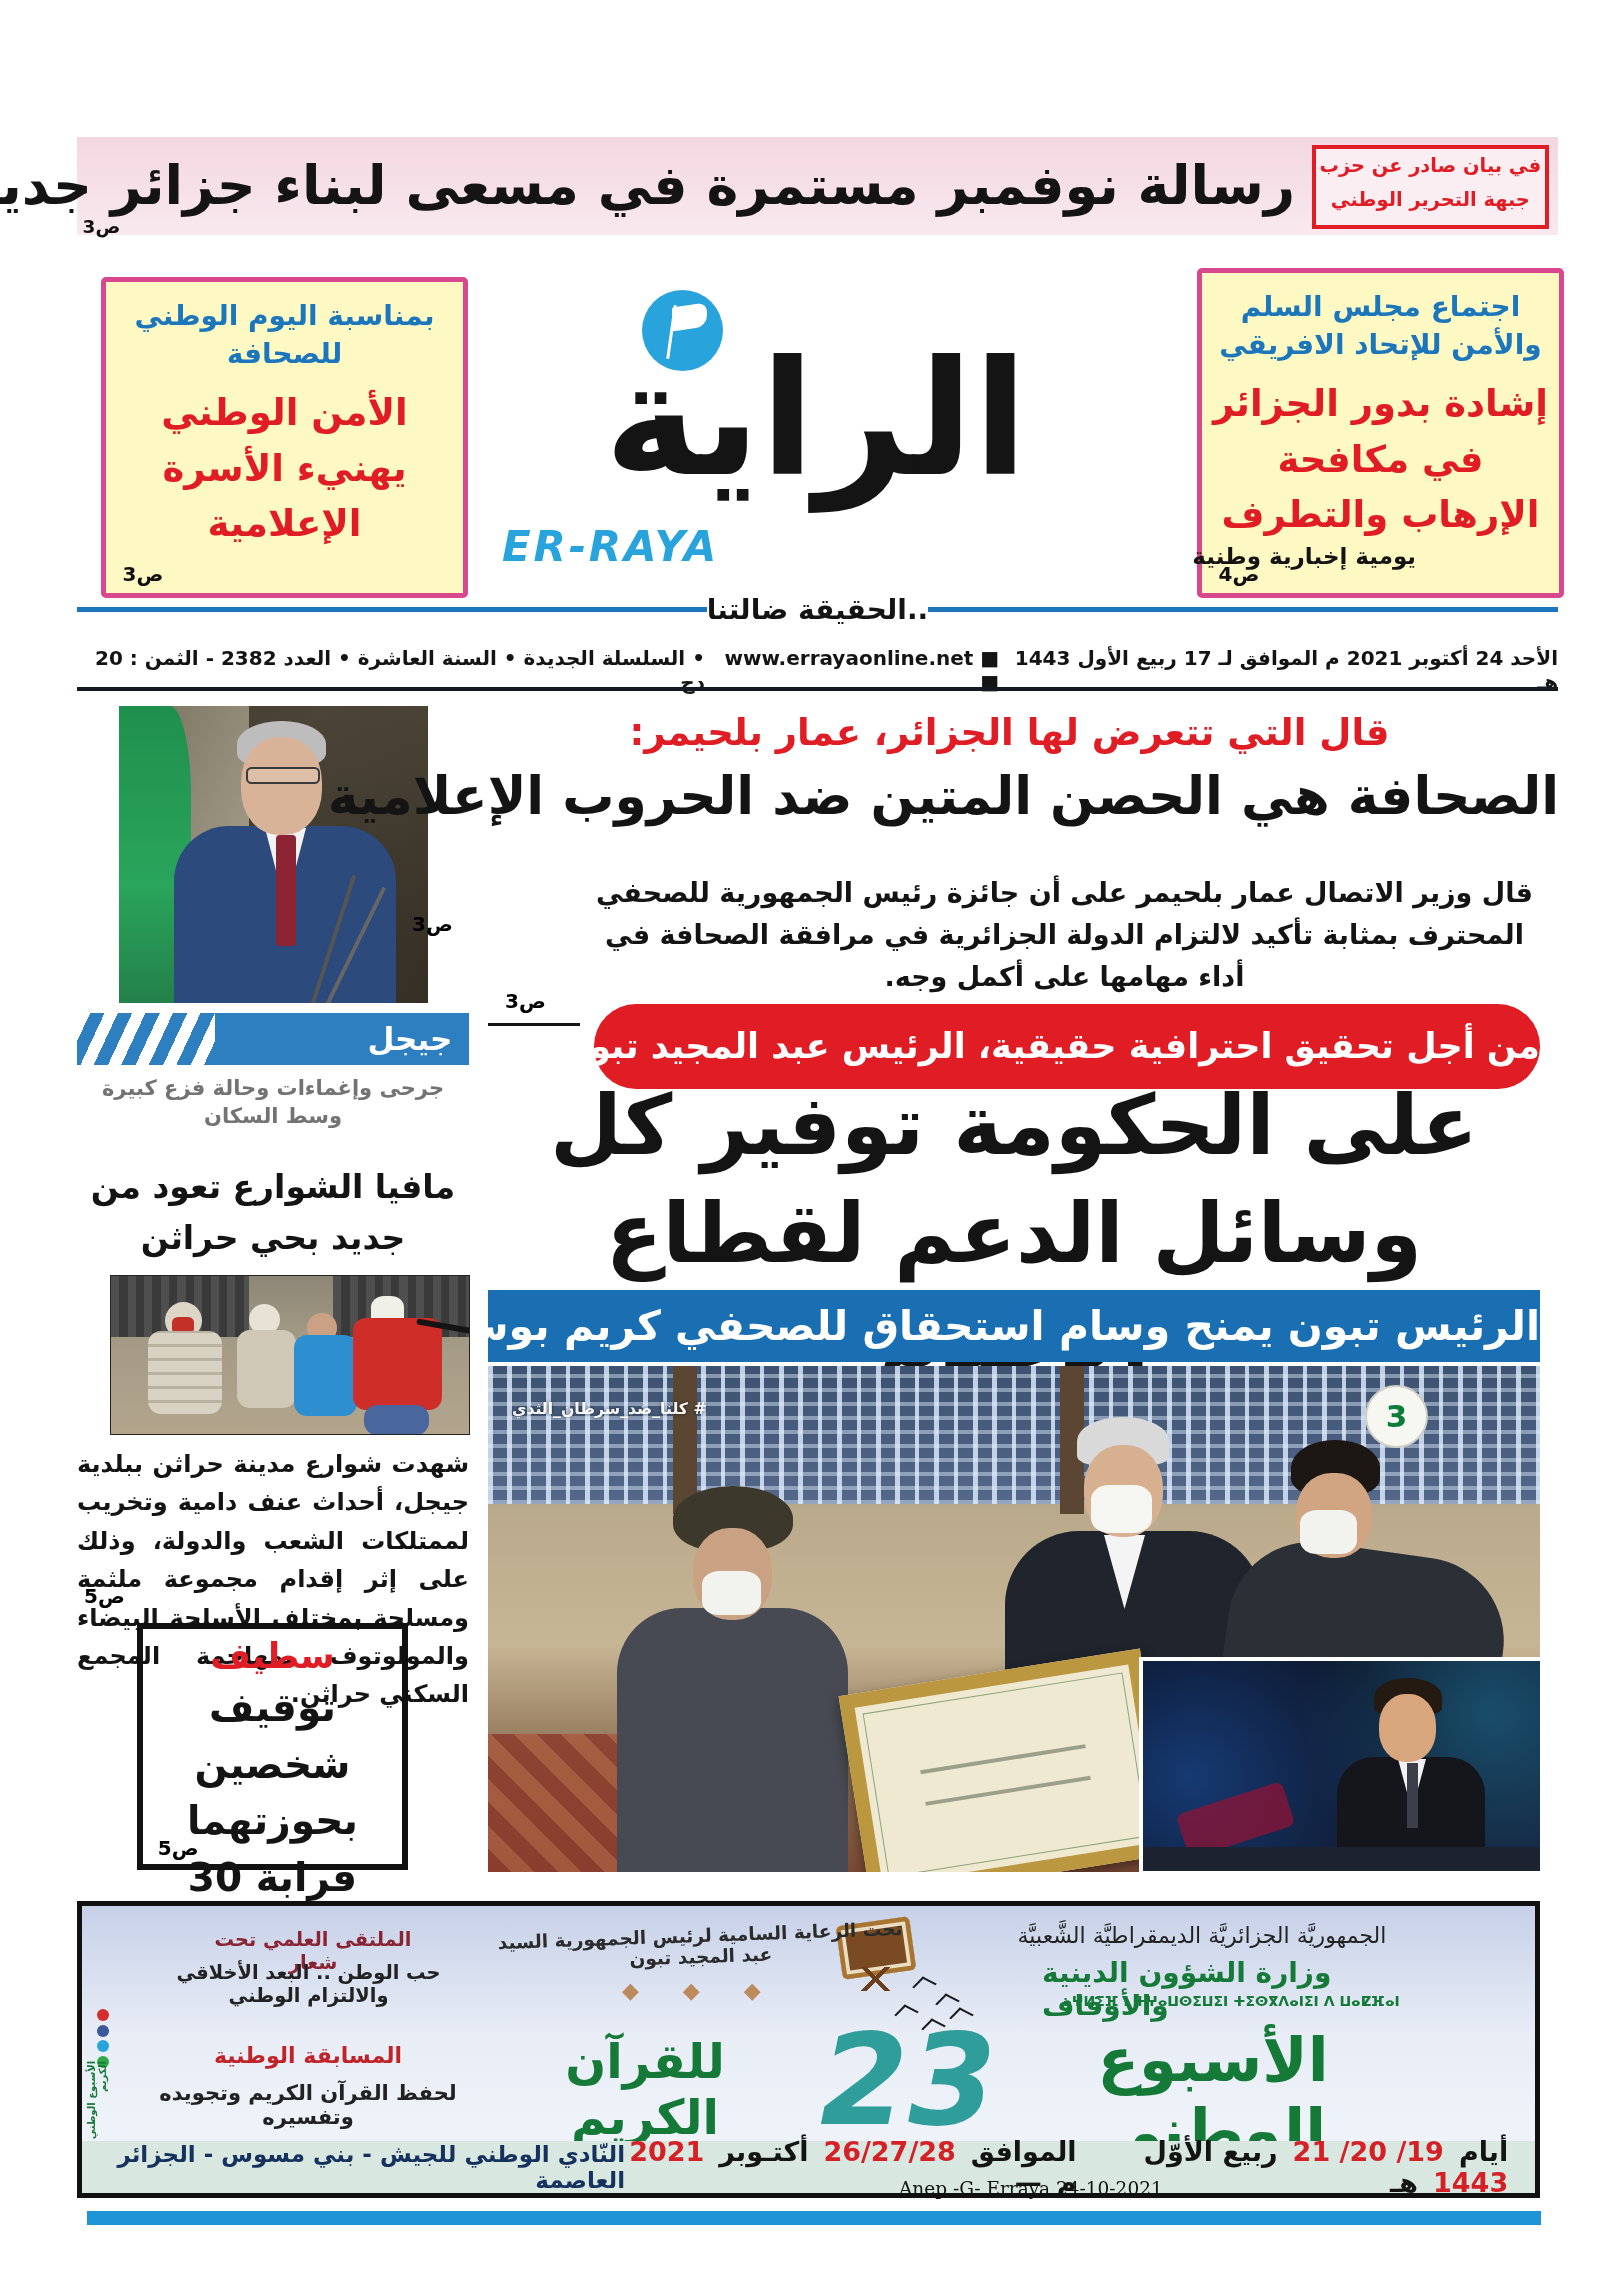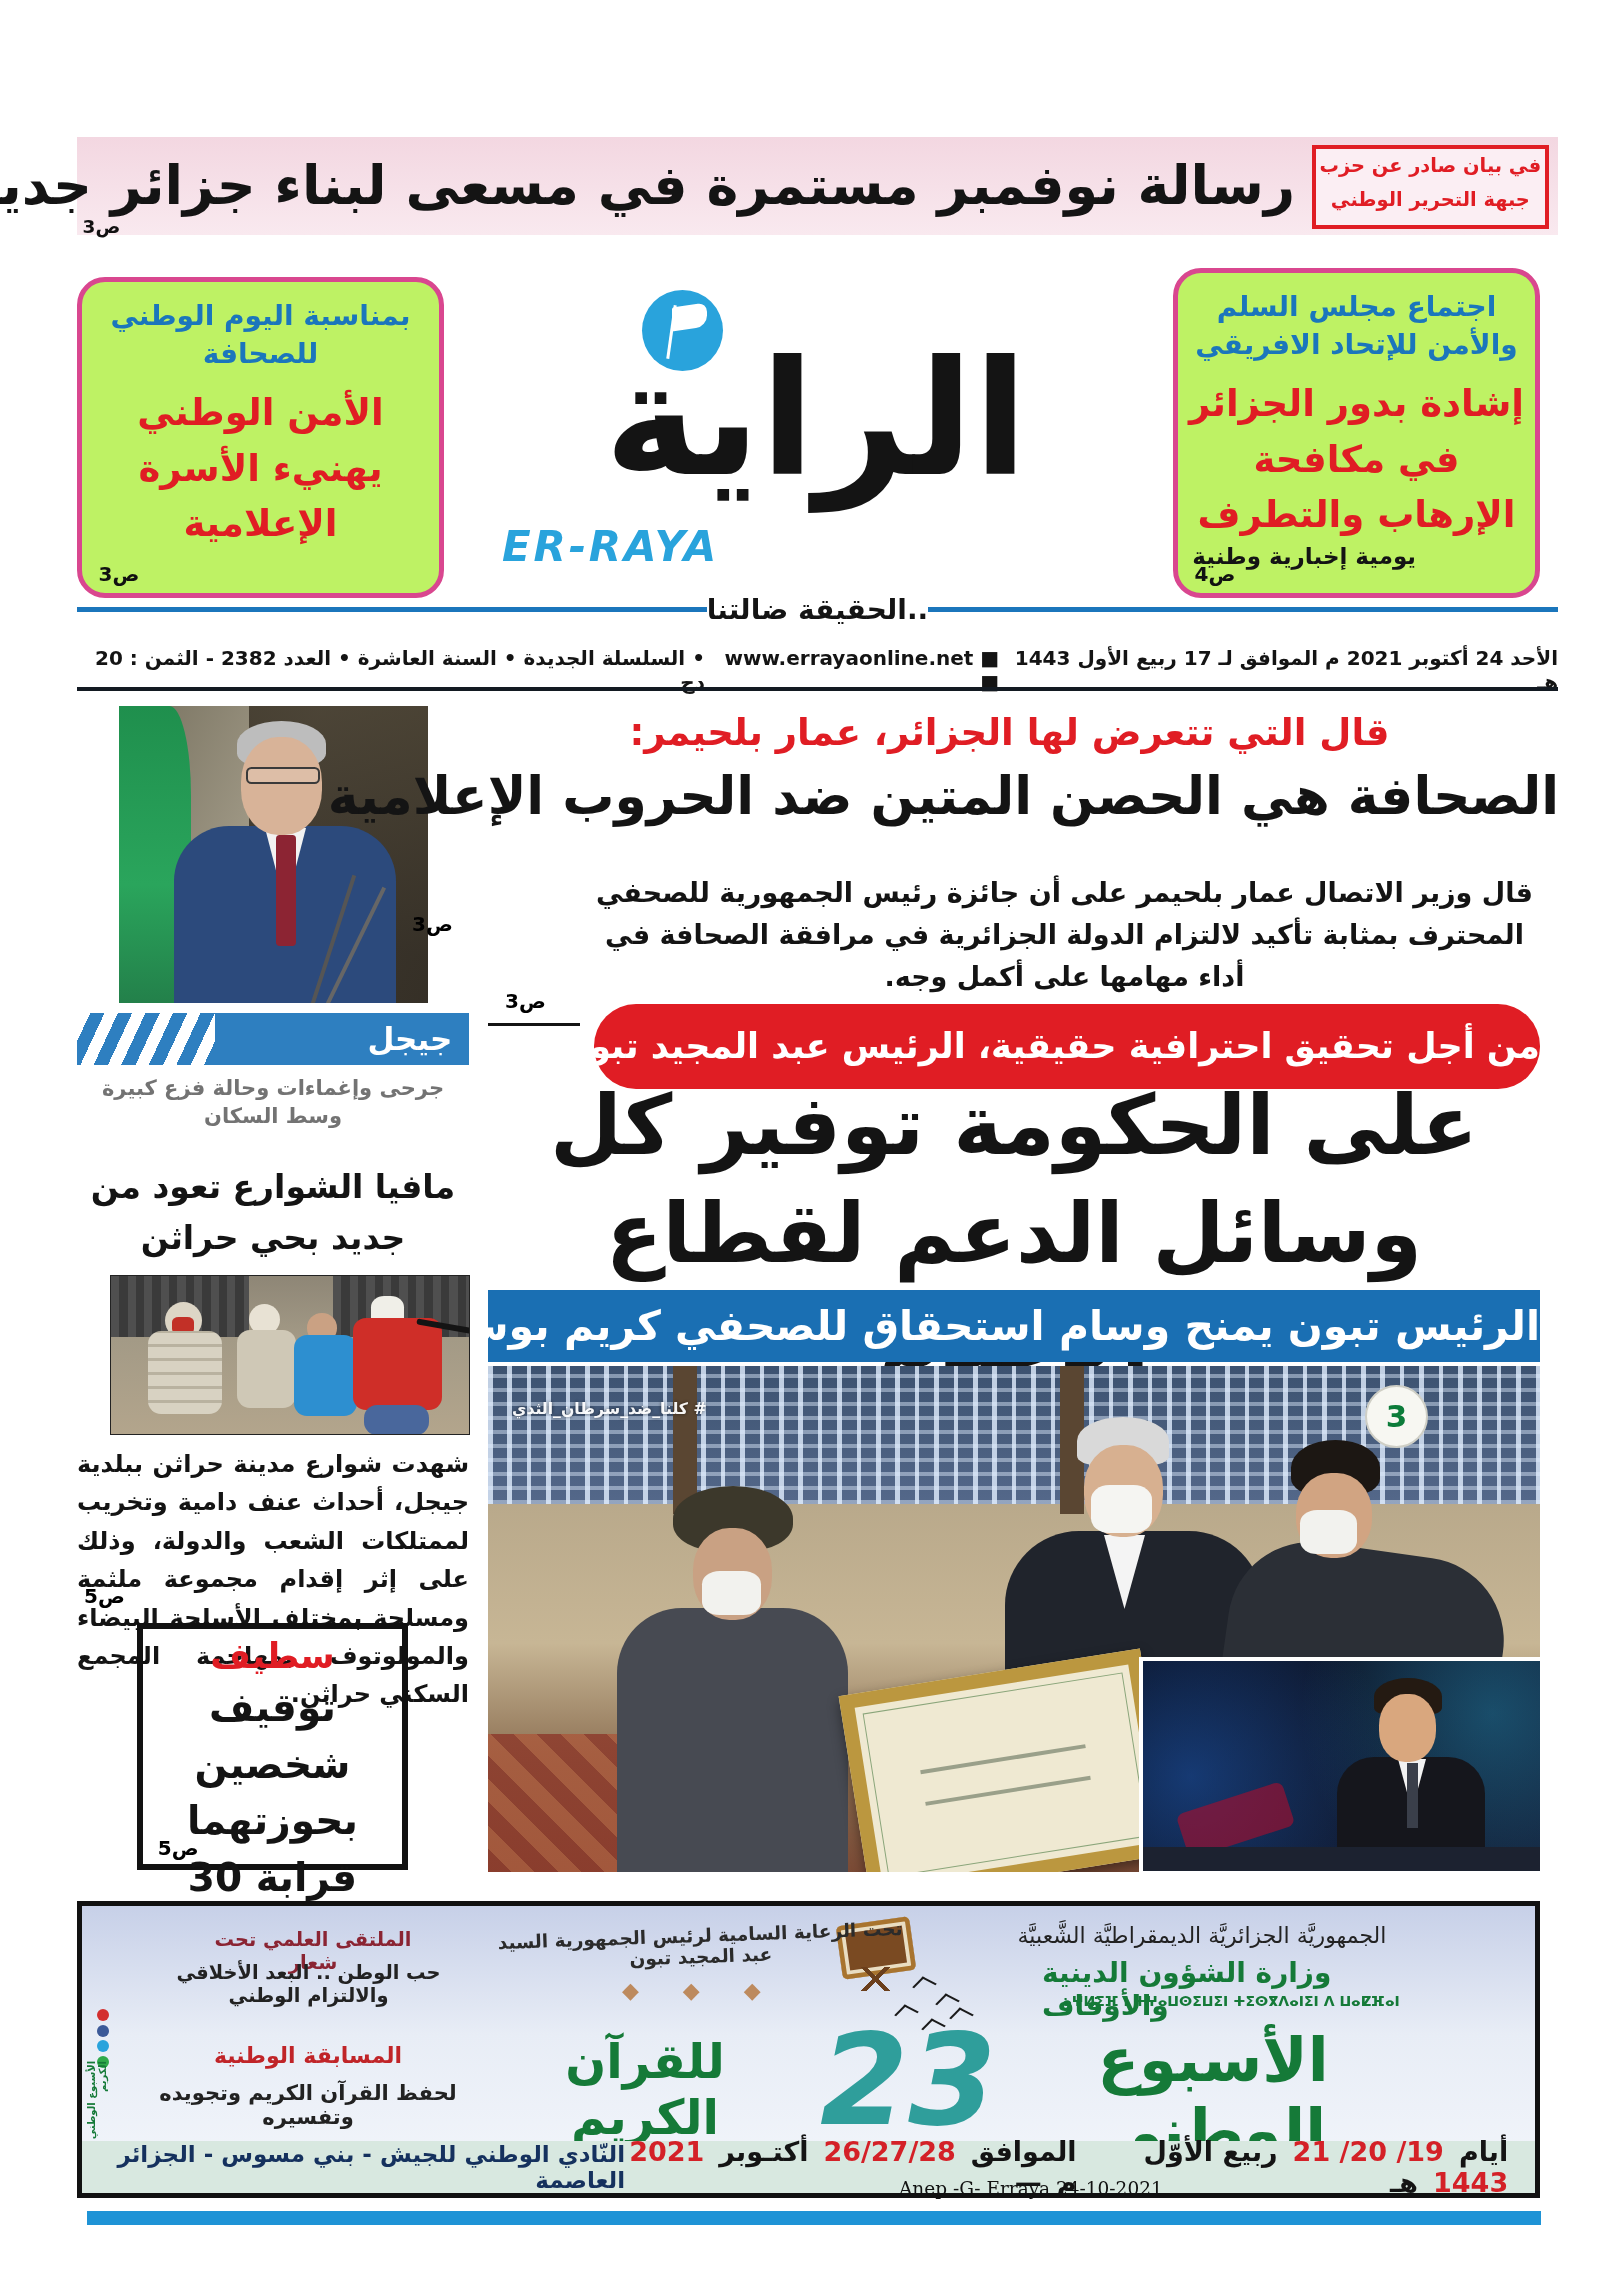--- a/index.html
+++ b/index.html
@@ -11,21 +11,21 @@
   .banner{left:78px;top:137px;width:1481px;height:98px;
           background:linear-gradient(180deg,#f3d7e1,#f9e9ef);}
   .banner-headline{position:absolute;right:263px;left:14px;top:0;height:98px;
           font-size:54px;font-weight:bold;color:#141414;text-align:center;line-height:98px;white-space:nowrap;}
   .banner-tag{position:absolute;right:9.2px;top:8.3px;width:229px;height:76px;
           border:4.6px solid #e01d24;background:#fbeef3;color:#e01d24;
           font-weight:bold;font-size:19.4px;text-align:center;line-height:1.75;}
   .banner-ref{position:absolute;left:5.5px;bottom:-1.8px;font-size:18.5px;font-weight:bold;color:#111;}
 
   
-  .side-box{border:5.5px solid #d9478f;border-radius:28px;background:#bef264;padding:14.8px 9.2px 9.2px;box-sizing:border-box;}
+  .side-box{border:5.5px solid #d9478f;border-radius:5px;background:#fef9c3;padding:14.8px 9.2px 9.2px;box-sizing:border-box;margin-left:24px;}
   .box-left{left:78px;top:277px;width:367px;height:321px;}
   .box-right{left:1174px;top:268px;width:367px;height:330px;}
   .side-kicker{font-size:28px;line-height:1.35;font-weight:bold;color:#1b76bc;text-align:center;}
   .side-headline{font-size:37px;line-height:1.5;font-weight:bold;color:#e01d24;text-align:center;margin-top:13px;}
   .side-ref{position:absolute;left:16.6px;bottom:7.4px;font-size:20px;font-weight:bold;color:#111;}
 
   .logo-circle{left:643px;top:290px;width:81px;height:81px;border-radius:50%;background:#29a3dc;z-index:1;}
   .logo-flag{position:absolute;left:28px;top:14.8px;width:2.8px;height:54px;background:#ffffff;transform:rotate(8deg);}
   .logo-flag-cloth{position:absolute;left:29.5px;top:14.8px;width:35px;height:24px;background:#ffffff;
        border-radius:1.8px 9.2px 11px 1.8px;transform:skewY(-8deg);}

